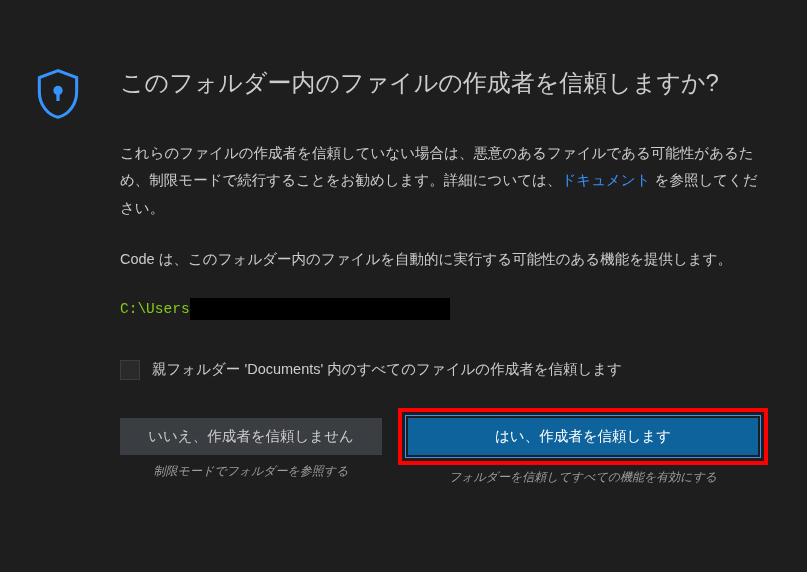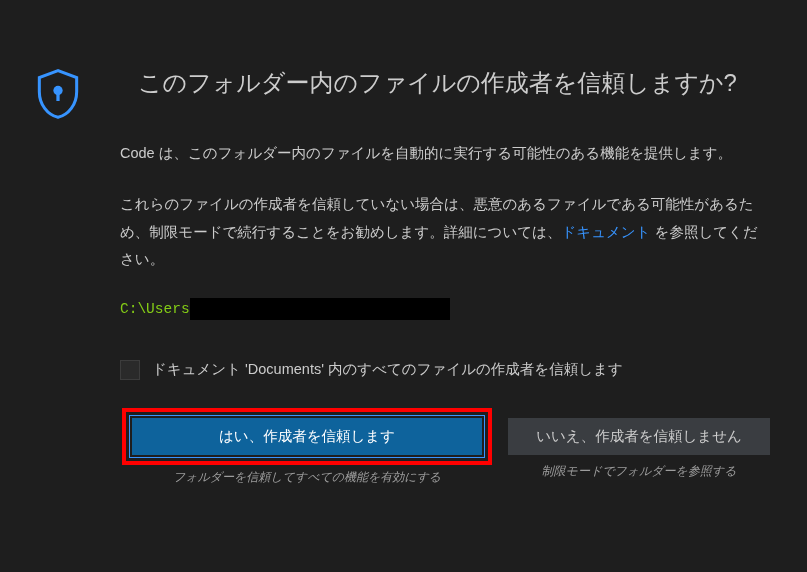--- a/index.html
+++ b/index.html
@@ -31,21 +31,20 @@
     .content-col {
       flex: 1;
       padding-top: 36px;
     }
     .title {
       font-size: 24px;
       font-weight: 400;
       color: #cccccc;
       margin-bottom: 40px;
       line-height: 1.4;
-      margin-left: 18px;
     }
     .para {
       font-size: 14.5px;
       line-height: 1.9;
       color: #cccccc;
       margin-bottom: 24px;
     }
     .link {
       color: #3794ff;
       cursor: pointer;
@@ -143,43 +142,43 @@
       <svg viewBox="0 0 24 24" fill="none" stroke="#3794ff" stroke-width="1.3">
         <path d="M12 2 L4 5 V11 C4 16.5 7.5 21 12 22 C16.5 21 20 16.5 20 11 V5 Z"></path>
         <circle cx="12" cy="10.5" r="2" fill="#3794ff" stroke="none"></circle>
         <rect x="11.3" y="11.5" width="1.4" height="3.5" fill="#3794ff" stroke="none"></rect>
       </svg>
     </span>
   </div>
   <div class="content-col">
     <h1 class="title">このフォルダー内のファイルの作成者を信頼しますか?</h1>
 
-    <p class="para">Code は、このフォルダー内のファイルを自動的に実行する可能性のある機能を提供します。</p>
-
     <p class="para">
       <span>これらのファイルの作成者を信頼していない場合は、悪意のあるファイルである可能性があるため、制限モードで続行することをお勧めします。詳細については、</span><a class="link">ドキュメント</a><span> を参照してください。</span>
     </p>
+
+    <p class="para">Code は、このフォルダー内のファイルを自動的に実行する可能性のある機能を提供します。</p>
 
     <div class="path-row">
       <span class="path-prefix">C:\Users</span>
         <span class="redacted"></span>
     </div>
 
     <div class="checkbox-row">
       <div class="checkbox"></div>
-      <span>ドキュメント 'Documents' 内のすべてのファイルの作成者を信頼します</span>
+      <span>親フォルダー 'Documents' 内のすべてのファイルの作成者を信頼します</span>
     </div>
 
     <div class="buttons-row">
+      <div class="button-group">
+        <button class="btn btn-secondary">いいえ、作成者を信頼しません</button>
+        <div class="sub-right" style="margin-top:8px">制限モードでフォルダーを参照する</div>
+      </div>
       <div class="button-group">
         <div class="highlight-box">
           <button class="btn btn-primary">はい、作成者を信頼します</button>
         </div>
         <div class="sub-left">フォルダーを信頼してすべての機能を有効にする</div>
-      </div>
-      <div class="button-group">
-        <button class="btn btn-secondary">いいえ、作成者を信頼しません</button>
-        <div class="sub-right" style="margin-top:8px">制限モードでフォルダーを参照する</div>
       </div>
     </div>
 
   </div>
 </div>
 
 </body></html>

